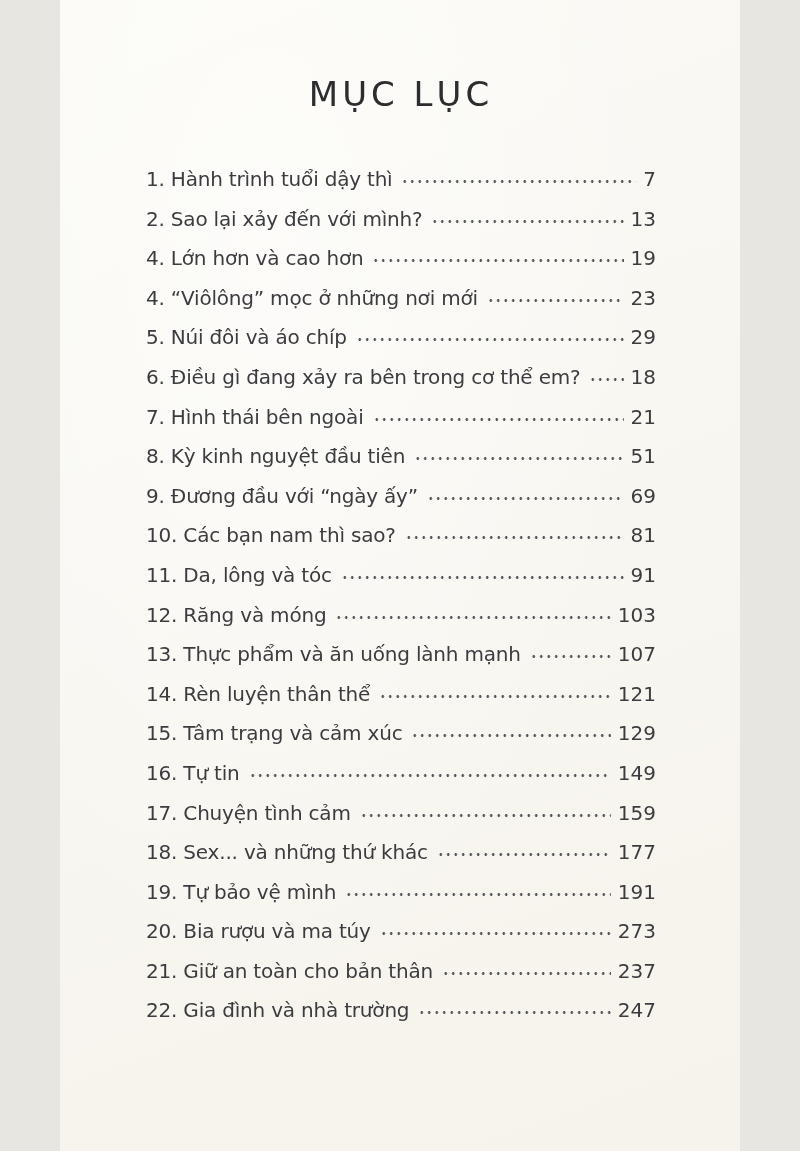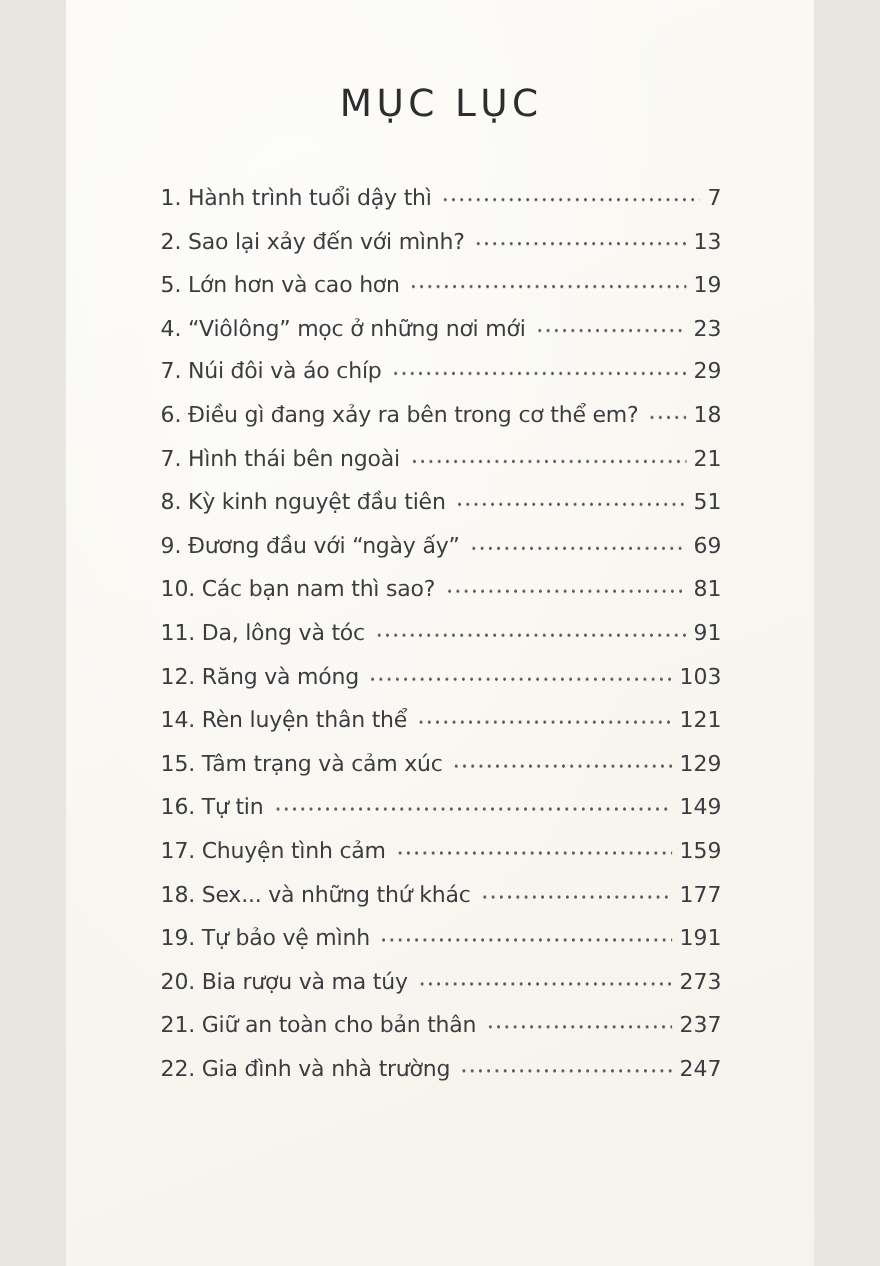--- a/index.html
+++ b/index.html
@@ -74,33 +74,33 @@
     <span class="toc-page">7</span>
   </div>
 
   <div class="toc-row">
     <span class="toc-title">2. Sao lại xảy đến với mình?</span>
     <span class="leader"></span>
     <span class="toc-page">13</span>
   </div>
 
   <div class="toc-row">
-    <span class="toc-title">5. Lớn hơn và cao hơn</span>
+    <span class="toc-title">4. Lớn hơn và cao hơn</span>
     <span class="leader"></span>
     <span class="toc-page">19</span>
   </div>
 
   <div class="toc-row">
     <span class="toc-title">4. “Viôlông” mọc ở những nơi mới</span>
     <span class="leader"></span>
     <span class="toc-page">23</span>
   </div>
 
   <div class="toc-row">
-    <span class="toc-title">7. Núi đôi và áo chíp</span>
+    <span class="toc-title">5. Núi đôi và áo chíp</span>
     <span class="leader"></span>
     <span class="toc-page">29</span>
   </div>
 
   <div class="toc-row">
     <span class="toc-title">6. Điều gì đang xảy ra bên trong cơ thể em?</span>
     <span class="leader"></span>
     <span class="toc-page">18</span>
   </div>
 
@@ -133,20 +133,25 @@
     <span class="leader"></span>
     <span class="toc-page">91</span>
   </div>
 
   <div class="toc-row">
     <span class="toc-title">12. Răng và móng</span>
     <span class="leader"></span>
     <span class="toc-page">103</span>
   </div>
 
+  <div class="toc-row">
+    <span class="toc-title">13. Thực phẩm và ăn uống lành mạnh</span>
+    <span class="leader"></span>
+    <span class="toc-page">107</span>
+  </div>
 
   <div class="toc-row">
     <span class="toc-title">14. Rèn luyện thân thể</span>
     <span class="leader"></span>
     <span class="toc-page">121</span>
   </div>
 
   <div class="toc-row">
     <span class="toc-title">15. Tâm trạng và cảm xúc</span>
     <span class="leader"></span>

